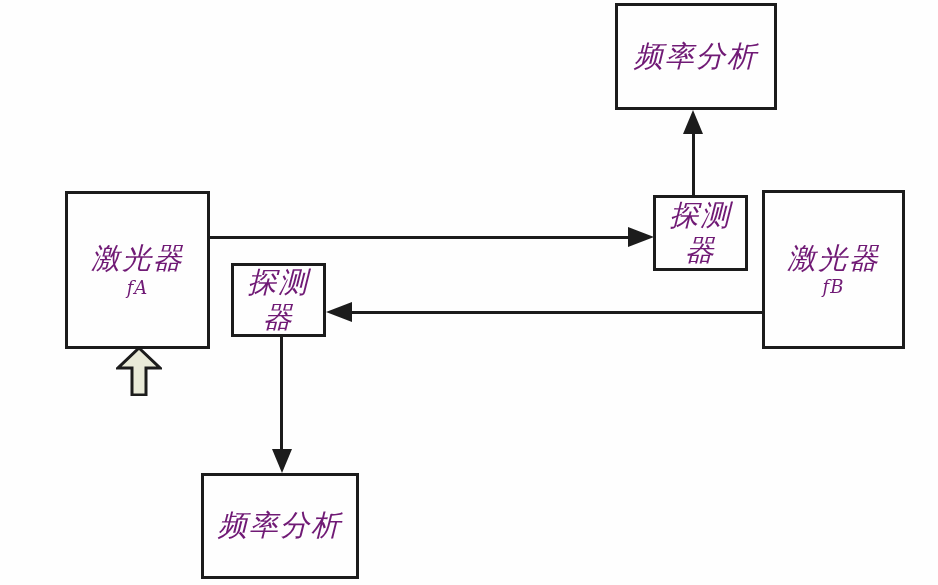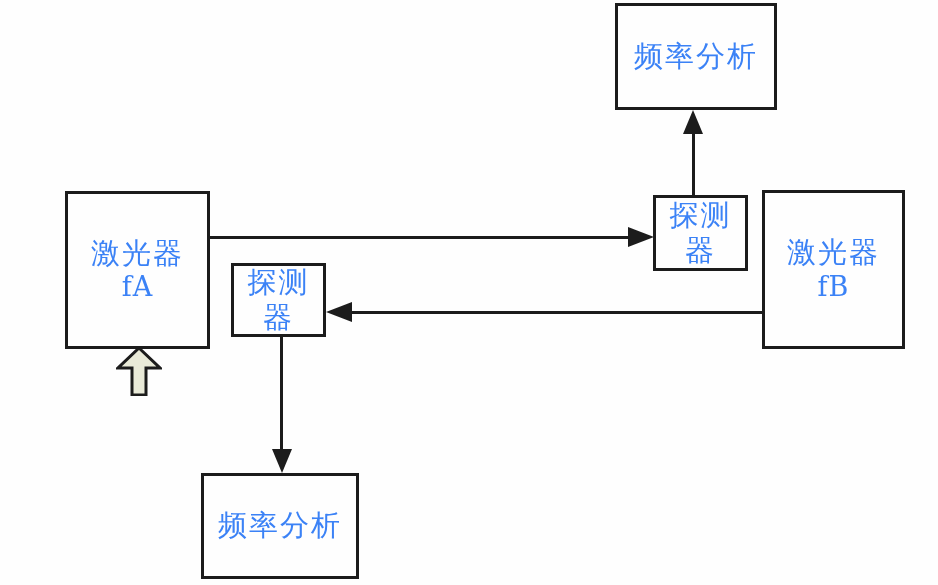--- a/index.html
+++ b/index.html
@@ -19,31 +19,32 @@
   .box {
     position: absolute;
     box-sizing: border-box;
     border: 3px solid #1c1c1c;
     background: #fefefe;
     display: flex;
     flex-direction: column;
     align-items: center;
     justify-content: center;
     text-align: center;
-    color: #3b82f6;
+    color: #701a75;
     z-index: 2;
+    font-style: italic;
   }
   .box .line {
     font-size: 29px;
     letter-spacing: 2px;
     line-height: 1.22;
     white-space: nowrap;
   }
   .box .line.latin {
-    font-size: 27px;
+    font-size: 18px;
     letter-spacing: 1px;
   }
   #freq-top        { left: 615px; top:   3px; width: 162px; height: 107px; }
   #detector-top    { left: 653px; top: 195px; width:  95px; height:  76px; }
   #laser-fb        { left: 762px; top: 190px; width: 143px; height: 159px; }
   #laser-fa        { left:  65px; top: 191px; width: 145px; height: 158px; }
   #detector-mid    { left: 231px; top: 263px; width:  95px; height:  74px; }
   #speed-platform  { left:  23px; top: 393px; width: 226px; height:  62px; }
   #freq-bottom     { left: 201px; top: 473px; width: 158px; height: 106px; }
 

